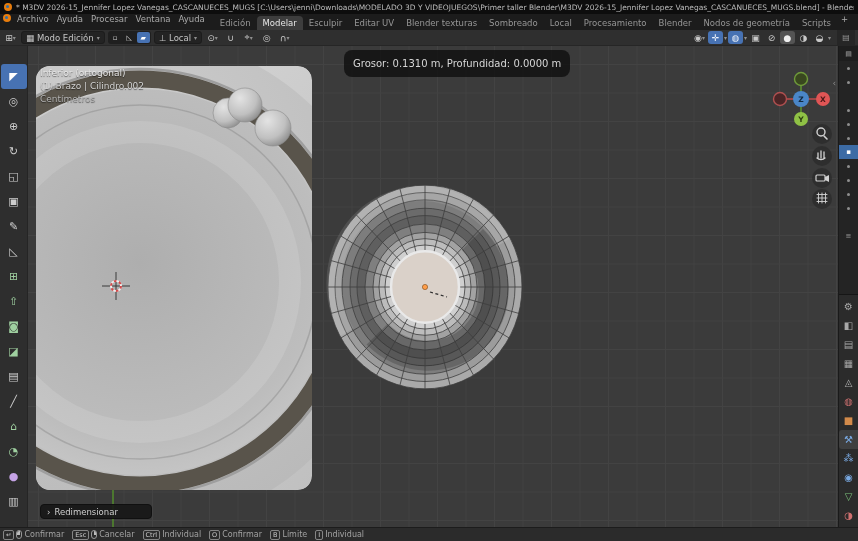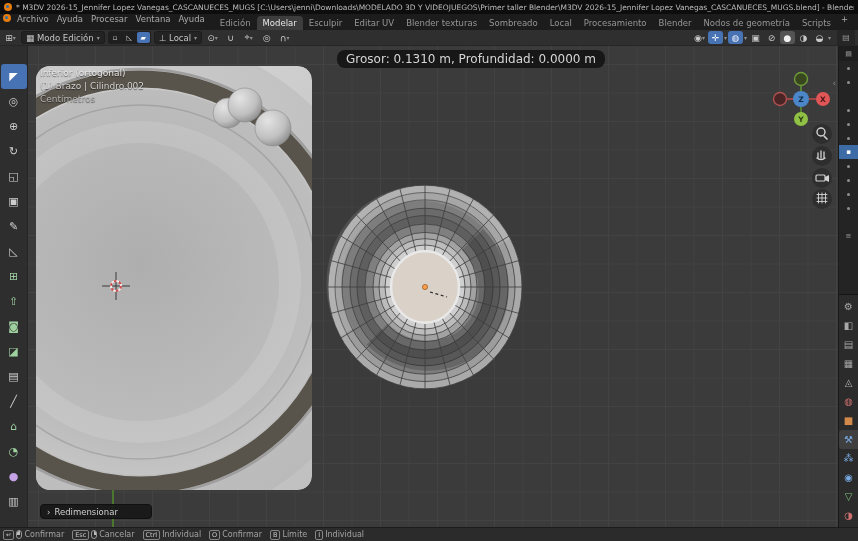--- a/index.html
+++ b/index.html
@@ -36,21 +36,21 @@
   .th-outliner-ico{width:18px;text-align:center;font-size:8px;color:#9a9a9a;background:#262626;height:16px;line-height:16px;margin-left:3px}
 
   
   .main{position:absolute;top:46px;left:0;right:0;bottom:14px;display:flex}
   .lefttoolbar{width:28px;background:#2e2e2e;border-right:1px solid #252525;padding-top:18px;display:flex;flex-direction:column;align-items:center}
   .tool{width:26px;height:25px;display:flex;align-items:center;justify-content:center;font-size:11px;color:#cdcdcd;border-radius:3px}
   .tool.active{background:#4772b3;color:#fff}
 
   .viewport{position:relative;flex:1;background:#3b3b3b;overflow:hidden}
   svg.canvas{position:absolute;inset:0;display:block}
-  .vp-pill{position:absolute;left:309px;top:4px;background:rgba(16,16,16,.82);border-radius:8px;padding:2px 9px;font-size:12px;color:#d6d6d6}
+  .vp-pill{position:absolute;left:316px;top:4px;background:rgba(16,16,16,.82);border-radius:8px;padding:8px 9px;font-size:10px;color:#d6d6d6}
   .vp-overlay{position:absolute;left:12px;top:21px;font-size:9px;line-height:13px;text-shadow:0 1px 1px rgba(0,0,0,.55)}
   .vp-view{color:#e6e6e6}
   .vp-obj{color:#d2d2d2}
   .vp-units{color:#b3b3b3}
   .op-panel{position:absolute;left:12px;top:458px;width:112px;height:15px;background:rgba(22,22,22,.88);border:1px solid #101010;border-radius:4px;display:flex;align-items:center;gap:4px;padding:0 6px;font-size:8.5px;color:#cfcfcf}
   .vp-collapse{position:absolute;right:2px;top:32px;font-size:9px;color:#8b8b8b}
 
   
   .rightcol{width:20px;display:flex;flex-direction:column;background:#242424;border-left:1px solid #1a1a1a}
   .outliner{height:249px;display:flex;flex-direction:column;border-bottom:1px solid #161616}

